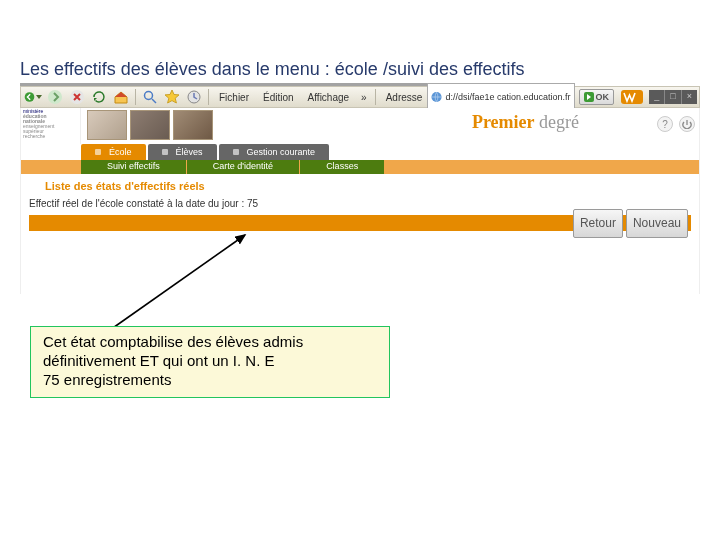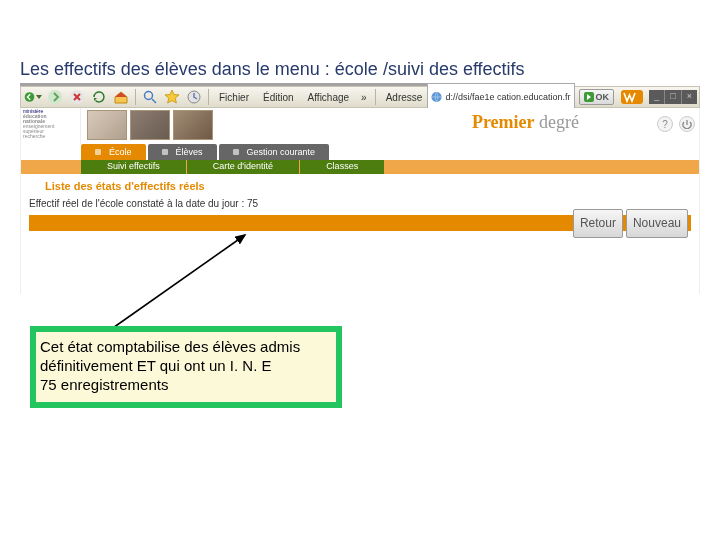--- a/index.html
+++ b/index.html
@@ -164,28 +164,28 @@
     height:29px; padding:0 6px;
     background:linear-gradient(#f6f6f6,#d7d7d7);
     border:1px solid #9a9a9a; border-radius:2px;
     font-size:12px; color:#555; line-height:10px;
     display:flex; align-items:center;
   }
   
   .callout {
     position:absolute;
     left:30px; top:326px;
-    width:312px;
+    width:360px;
     background:#FCF9D8;
-    border:6px solid #22c55e;
+    border:1px solid #22c55e;
     font-family: "Comic Sans MS", "Chalkboard", sans-serif;
     font-size:15px;
     line-height:1.25;
     color:#000;
-    padding:6px 4px 8px;
+    padding:6px 12px 8px;
   }
   .arrow-svg{
     position:absolute;
     left:70px; top:230px;
     width:200px; height:110px;
     pointer-events:none;
   }
 </style>
 </head>
 <body>

